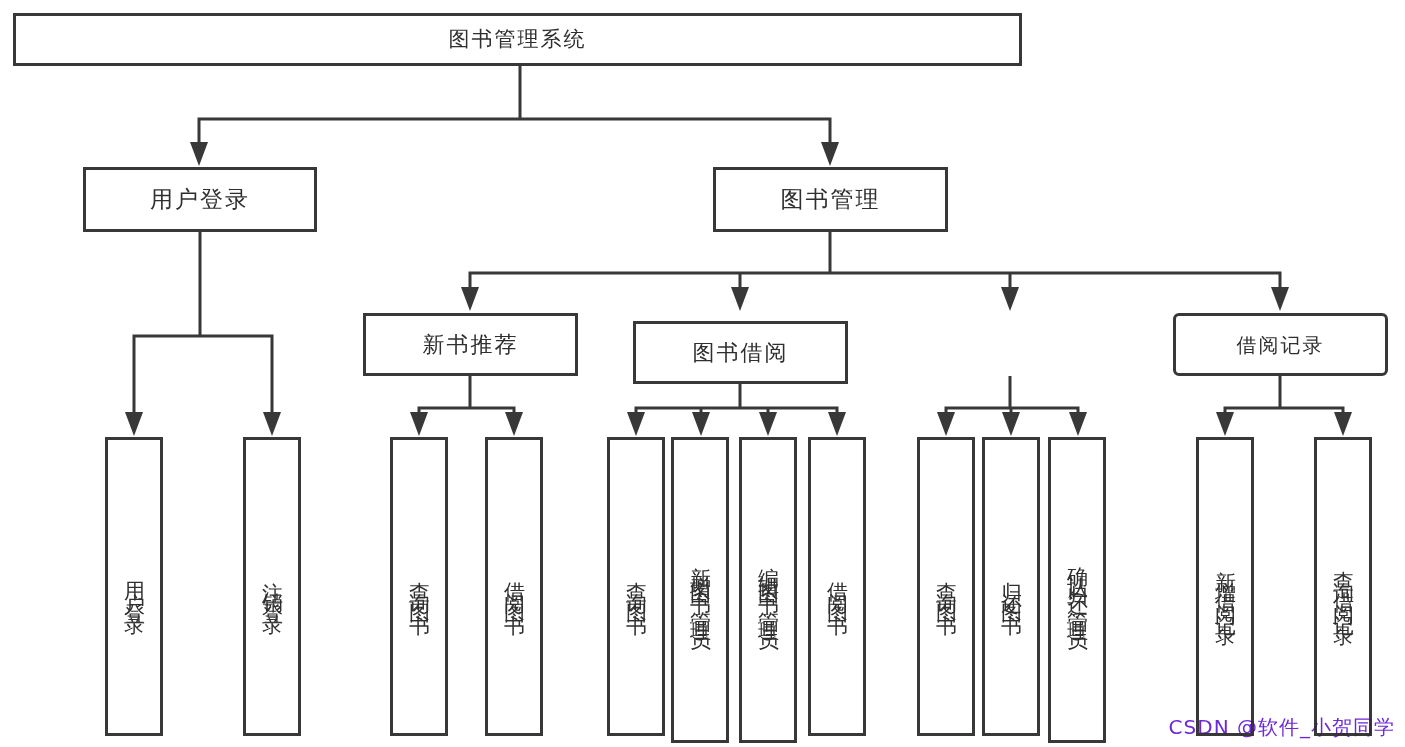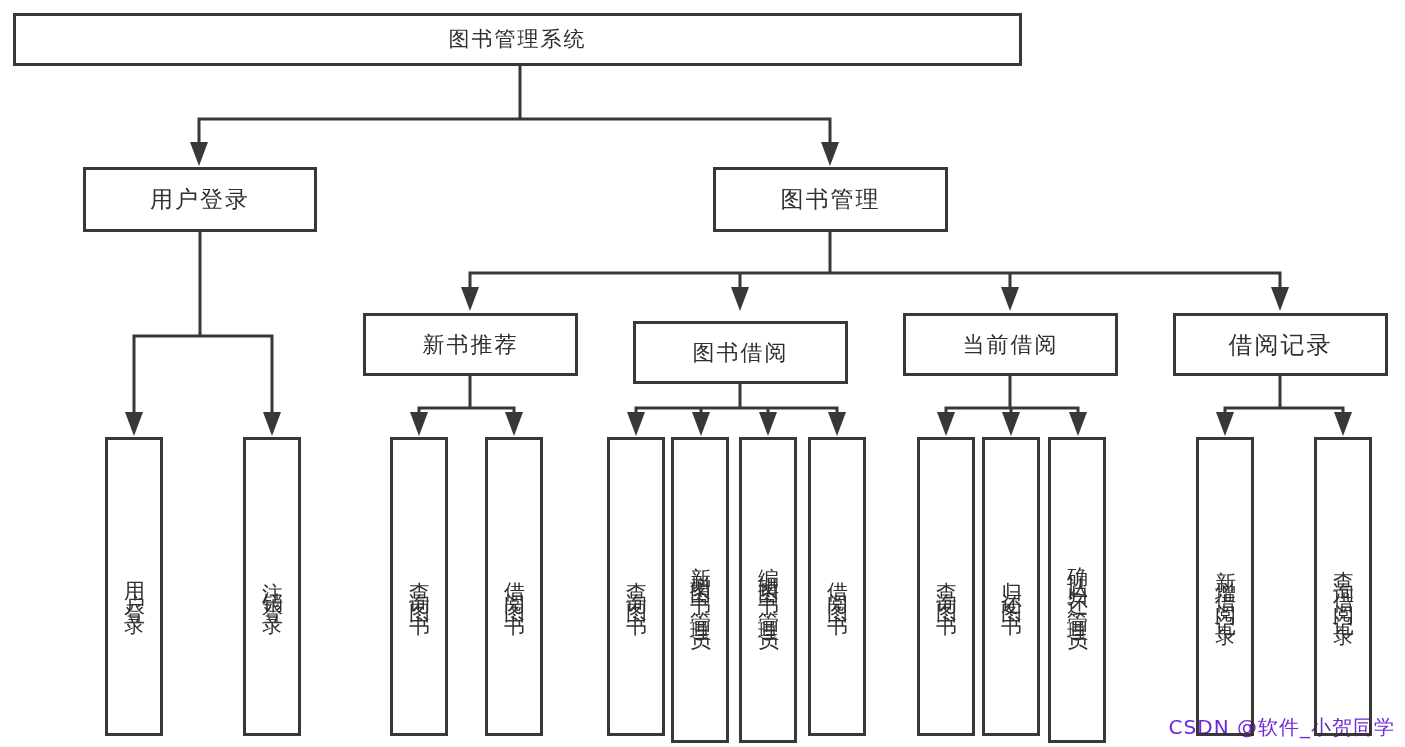--- a/index.html
+++ b/index.html
@@ -39,21 +39,21 @@
     height: 299px;
   }
   .box.v.tall { height: 306px; letter-spacing: 9px; }
 
   .b-root    { left: 13px;   top: 13px;  width: 1009px; height: 53px; font-size: 21px; }
   .b-user    { left: 83px;   top: 167px; width: 234px;  height: 65px; font-size: 23px; }
   .b-mgmt    { left: 713px;  top: 167px; width: 235px;  height: 65px; font-size: 23px; }
   .b-new     { left: 363px;  top: 313px; width: 215px;  height: 63px; font-size: 22px; }
   .b-borrow  { left: 633px;  top: 313px; width: 215px;  height: 63px; font-size: 22px; margin-top: 8px; }
   .b-current { left: 903px;  top: 313px; width: 215px;  height: 63px; font-size: 22px; }
-  .b-record  { left: 1173px; top: 313px; width: 215px;  height: 63px; font-size: 24px; }
+  .b-record  { left: 1173px; top: 313px; width: 215px;  height: 63px; font-size: 20px; border-radius: 6px; }
 
   .l-ul1 { left: 105px; }
   .l-ul2 { left: 243px; }
   .l-nb1 { left: 390px; }
   .l-nb2 { left: 485px; }
   .l-bb1 { left: 607px; }
   .l-bb2 { left: 671px; width: 61px; }
   .l-bb3 { left: 739px; }
   .l-bb4 { left: 808px; }
   .l-cb1 { left: 917px; }
@@ -121,21 +121,20 @@
              M1334 412H1352L1343 436Z"></path>
   </svg>
 
   <div class="box h b-root">图书管理系统</div>
 
   <div class="box h b-user">用户登录</div>
   <div class="box h b-mgmt">图书管理</div>
 
   <div class="box h b-new">新书推荐</div>
   <div class="box h b-borrow">图书借阅</div>
-  <div class="box h b-current">当前借阅</div>
   <div class="box h b-record">借阅记录</div>
 
   <div class="box v l-ul1">用户登录</div>
   <div class="box v l-ul2">注销登录</div>
 
   <div class="box v l-nb1">查询图书</div>
   <div class="box v l-nb2">借阅图书</div>
 
   <div class="box v l-bb1">查询图书</div>
   <div class="box v tall l-bb2">新增图书（管理员）</div>

